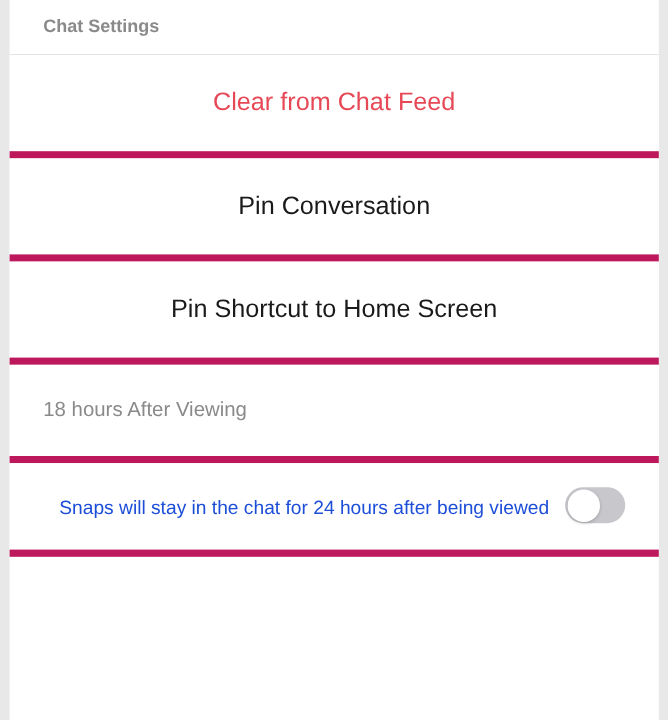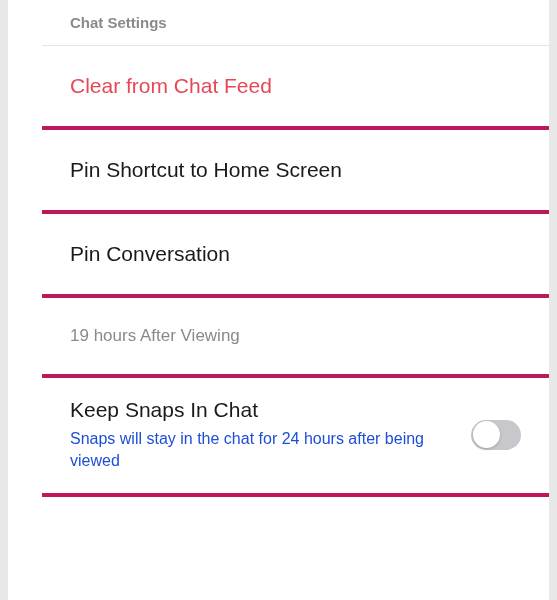--- a/index.html
+++ b/index.html
@@ -13,38 +13,38 @@
       background: #e8e8e8;
       width: 557px;
       height: 600px;
       overflow: hidden;
     }
     
     .container {
       background: #fff;
       margin: 0 8px;
       height: 100%;
-      padding-left: 34px;
     }
     
     .section-header {
       padding: 14px 28px 14px 28px;
       font-size: 15px;
       font-weight: 600;
       color: #8a8a8a;
       border-bottom: 1px solid #e5e5e5;
     }
     
     .row {
       display: flex;
       align-items: center;
       justify-content: space-between;
       padding: 28px 28px;
-      border-bottom: 4px solid #be185d;
+      border-bottom: 6px solid #be185d;
       background: #fff;
+      text-align: center;
     }
     
     .row-text {
       flex: 1;
     }
     
     .row-label {
       font-size: 21px;
       color: #1a1a1a;
       font-weight: 400;
@@ -114,37 +114,36 @@
   </div>
 
   <div class="row">
     <div class="row-text">
       <div class="row-label danger">Clear from Chat Feed</div>
     </div>
   </div>
 
   <div class="row">
     <div class="row-text">
+      <div class="row-label">Pin Conversation</div>
+    </div>
+  </div>
+
+  <div class="row">
+    <div class="row-text">
       <div class="row-label">Pin Shortcut to Home Screen</div>
     </div>
   </div>
 
   <div class="row">
-    <div class="row-text">
-      <div class="row-label">Pin Conversation</div>
-    </div>
-  </div>
-
-  <div class="row">
-    <div class="row-value">19 hours After Viewing</div>
+    <div class="row-value">18 hours After Viewing</div>
   </div>
 
   <div class="row compact">
     <div class="row-text">
-      <div class="row-label">Keep Snaps In Chat</div>
       <div class="row-sublabel">Snaps will stay in the chat for 24 hours after being viewed</div>
     </div>
     <div class="toggle">
       <div class="toggle-knob"></div>
     </div>
   </div>
 
 
 </div>
 

